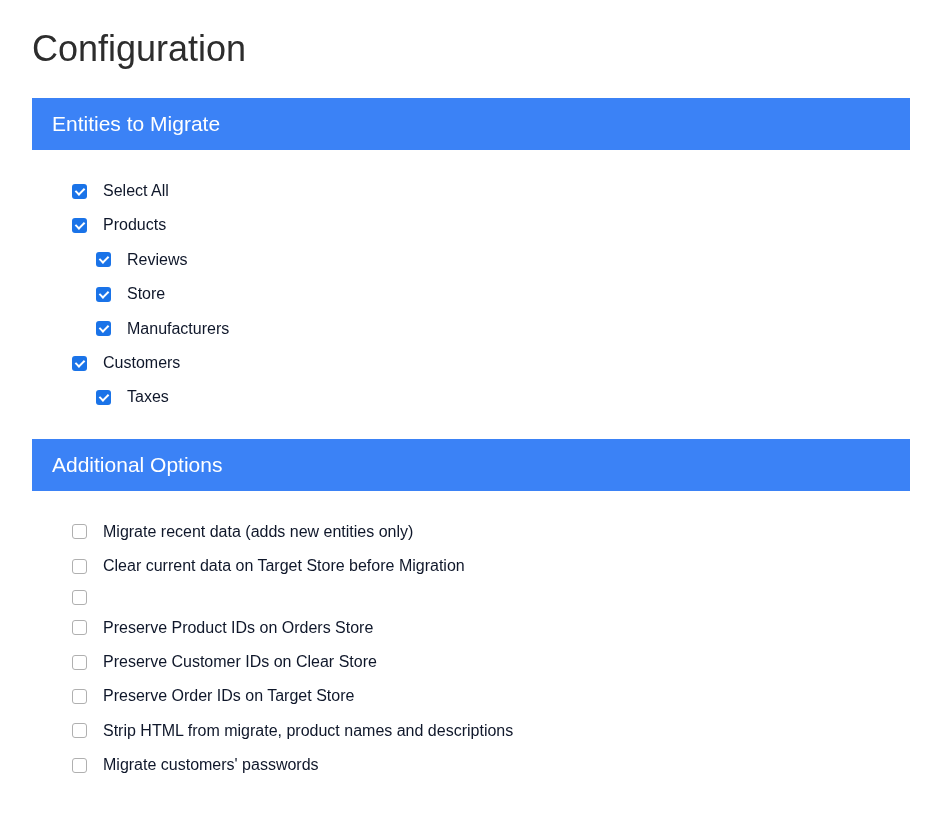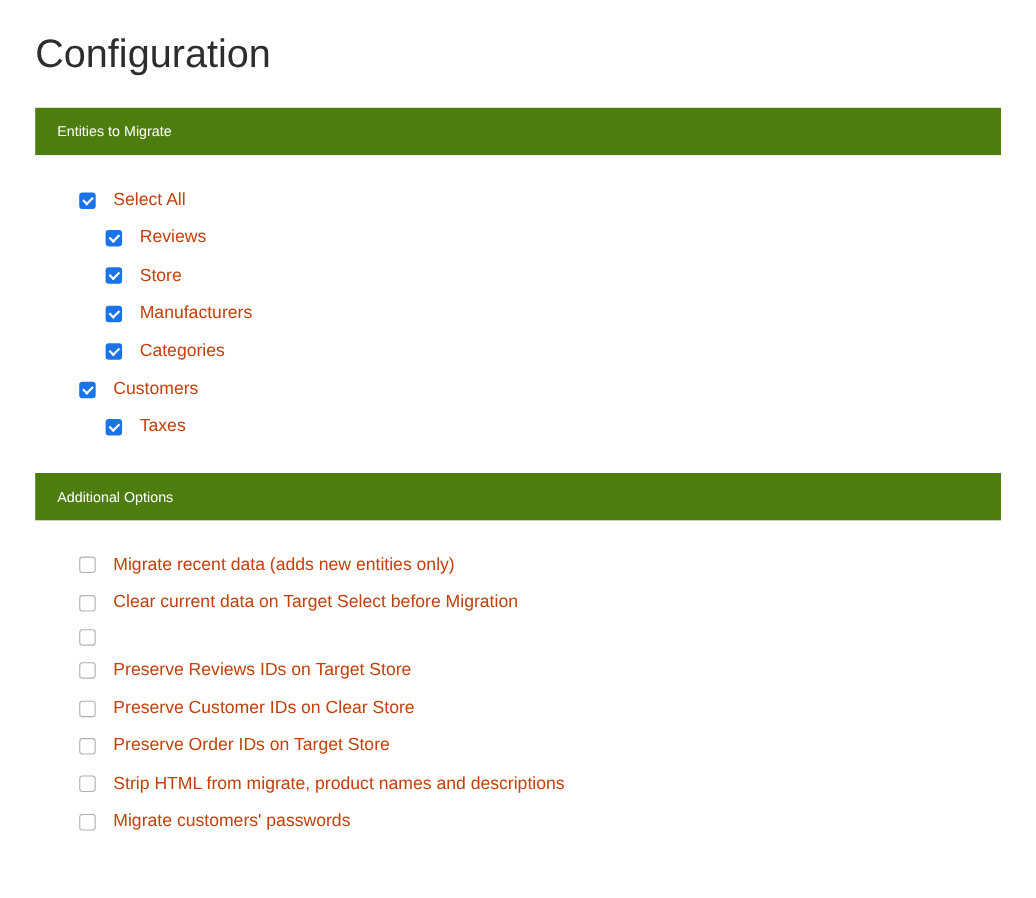--- a/index.html
+++ b/index.html
@@ -14,35 +14,35 @@
       width: 942px;
       color: #2d2d2d;
     }
     h1 {
       font-size: 36px;
       font-weight: 400;
       color: #2d2d2d;
       margin-bottom: 28px;
     }
     .panel-header {
-      background: #4d7c0f;
+      background: #3b82f6;
       color: #fff;
       padding: 14px 20px;
-      font-size: 13px;
+      font-size: 21px;
       font-weight: 400;
     }
     .panel-body {
       padding: 24px 0 24px 40px;
     }
     .option-row {
       display: flex;
       align-items: center;
       padding: 6px 0;
       font-size: 16px;
-      color: #c2410c;
+      color: #0f172a;
       line-height: 1.4;
     }
     .option-row.indent-1 {
       margin-left: 24px;
     }
     .checkbox {
       width: 15px;
       height: 15px;
       border-radius: 3px;
       margin-right: 16px;
@@ -80,40 +80,40 @@
 
 <div>
   <div class="panel-header">Entities to Migrate</div>
   <div class="panel-body">
 
     <div class="option-row">
       <span class="checkbox checked"></span>
       <span>Select All</span>
     </div>
 
+    <div class="option-row">
+      <span class="checkbox checked"></span>
+      <span>Products</span>
+    </div>
 
     <div class="option-row indent-1">
       <span class="checkbox checked"></span>
       <span>Reviews</span>
     </div>
 
     <div class="option-row indent-1">
       <span class="checkbox checked"></span>
       <span>Store</span>
     </div>
 
     <div class="option-row indent-1">
       <span class="checkbox checked"></span>
       <span>Manufacturers</span>
     </div>
 
-    <div class="option-row indent-1">
-      <span class="checkbox checked"></span>
-      <span>Categories</span>
-    </div>
 
     <div class="option-row">
       <span class="checkbox checked"></span>
       <span>Customers</span>
     </div>
 
     <div class="option-row indent-1">
       <span class="checkbox checked"></span>
       <span>Taxes</span>
     </div>
@@ -125,30 +125,30 @@
   <div class="panel-header">Additional Options</div>
   <div class="panel-body">
 
     <div class="option-row">
       <span class="checkbox unchecked"></span>
       <span>Migrate recent data (adds new entities only)</span>
     </div>
 
     <div class="option-row">
       <span class="checkbox unchecked"></span>
-      <span>Clear current data on Target Select before Migration</span>
+      <span>Clear current data on Target Store before Migration</span>
     </div>
 
     <div class="option-row">
       <span class="checkbox unchecked"></span>
     </div>
 
     <div class="option-row">
       <span class="checkbox unchecked"></span>
-      <span>Preserve Reviews IDs on Target Store</span>
+      <span>Preserve Product IDs on Orders Store</span>
     </div>
 
     <div class="option-row">
       <span class="checkbox unchecked"></span>
       <span>Preserve Customer IDs on Clear Store</span>
     </div>
 
     <div class="option-row">
       <span class="checkbox unchecked"></span>
       <span>Preserve Order IDs on Target Store</span>

